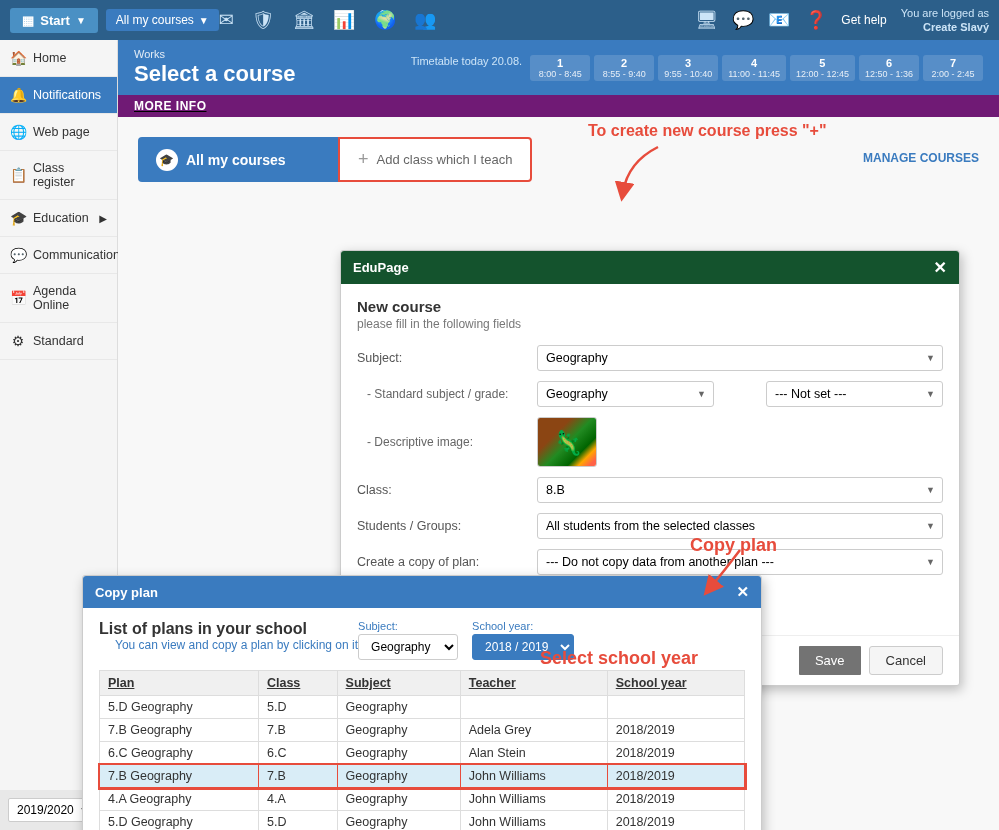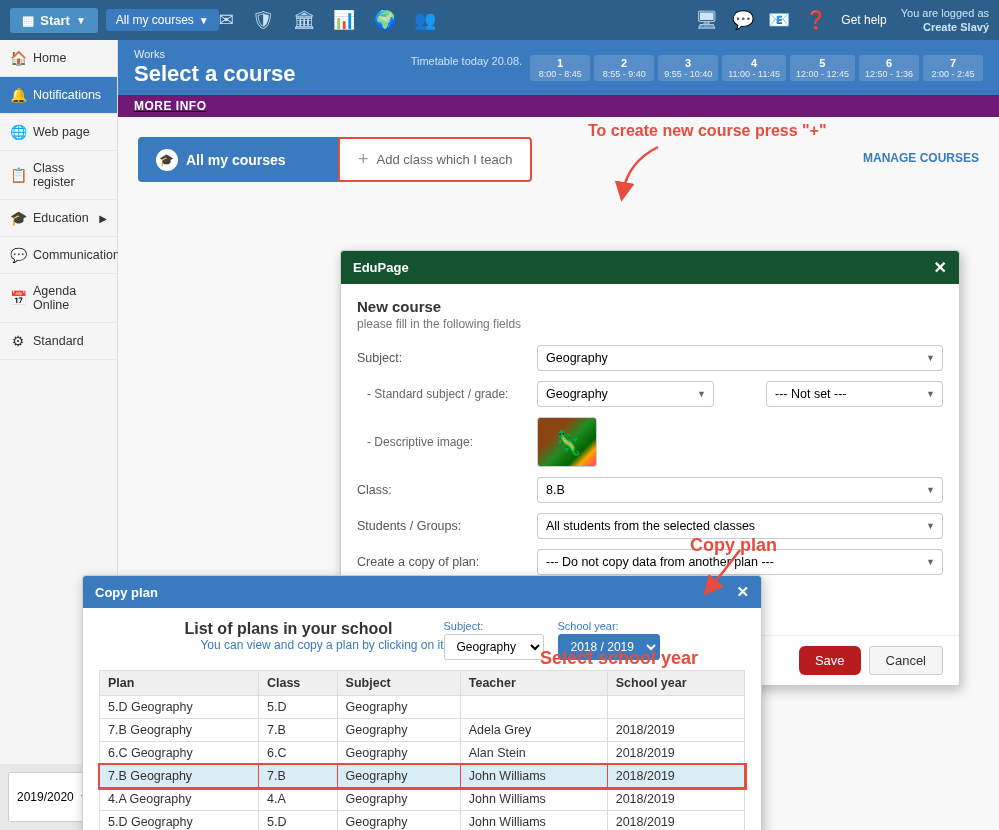--- a/index.html
+++ b/index.html
@@ -109,21 +109,21 @@
       background: #e8e8e8;
       display: flex;
       align-items: center;
       gap: 4px;
       font-size: 12px;
     }
     .sidebar-year select {
       font-size: 12px;
       border: 1px solid #ccc;
       background: white;
-      padding: 16px 4px;
+      padding: 3px 4px;
       border-radius: 2px;
     }
 
     
     .main-content {
       position: absolute;
       top: 40px;
       left: 118px;
       right: 0;
       bottom: 0;
@@ -390,25 +390,25 @@
       font-size: 24px;
     }
     .modal-footer {
       padding: 10px 16px;
       display: flex;
       justify-content: flex-end;
       gap: 8px;
       border-top: 1px solid #eee;
     }
     .btn-save {
-      background: #b91c1c;
+      background: #737373;
       color: white;
       border: none;
       padding: 6px 16px;
-      border-radius: 6px;
+      border-radius: 1px;
       cursor: pointer;
       font-size: 13px;
     }
     .btn-cancel {
       background: #f5f5f5;
       color: #333;
       border: 1px solid #ccc;
       padding: 6px 16px;
       border-radius: 3px;
       cursor: pointer;
@@ -449,21 +449,21 @@
       justify-content: space-between;
       font-size: 13px;
       font-weight: bold;
       border-radius: 3px 3px 0 0;
     }
     .copy-plan-body {
       padding: 12px 16px;
     }
     .copy-plan-header {
       display: flex;
-      justify-content: center;
+      justify-content: flex-start;
       align-items: flex-start;
       margin-bottom: 10px;
     }
     .copy-plan-title {
       font-size: 16px;
       font-weight: bold;
       color: #333;
     }
     .copy-plan-subtitle {
       font-size: 12px;
@@ -502,20 +502,21 @@
       border-collapse: collapse;
       font-size: 12.5px;
     }
     .copy-plan-table th {
       background: #f0f0f0;
       border: 1px solid #ddd;
       padding: 5px 8px;
       text-align: left;
       font-weight: bold;
       color: #333;
+      text-decoration: underline;
     }
     .copy-plan-table td {
       border: 1px solid #ddd;
       padding: 4px 8px;
       color: #333;
     }
     .copy-plan-table tr.selected td {
       background: #d9edf7;
       border-color: #e74c3c;
     }

